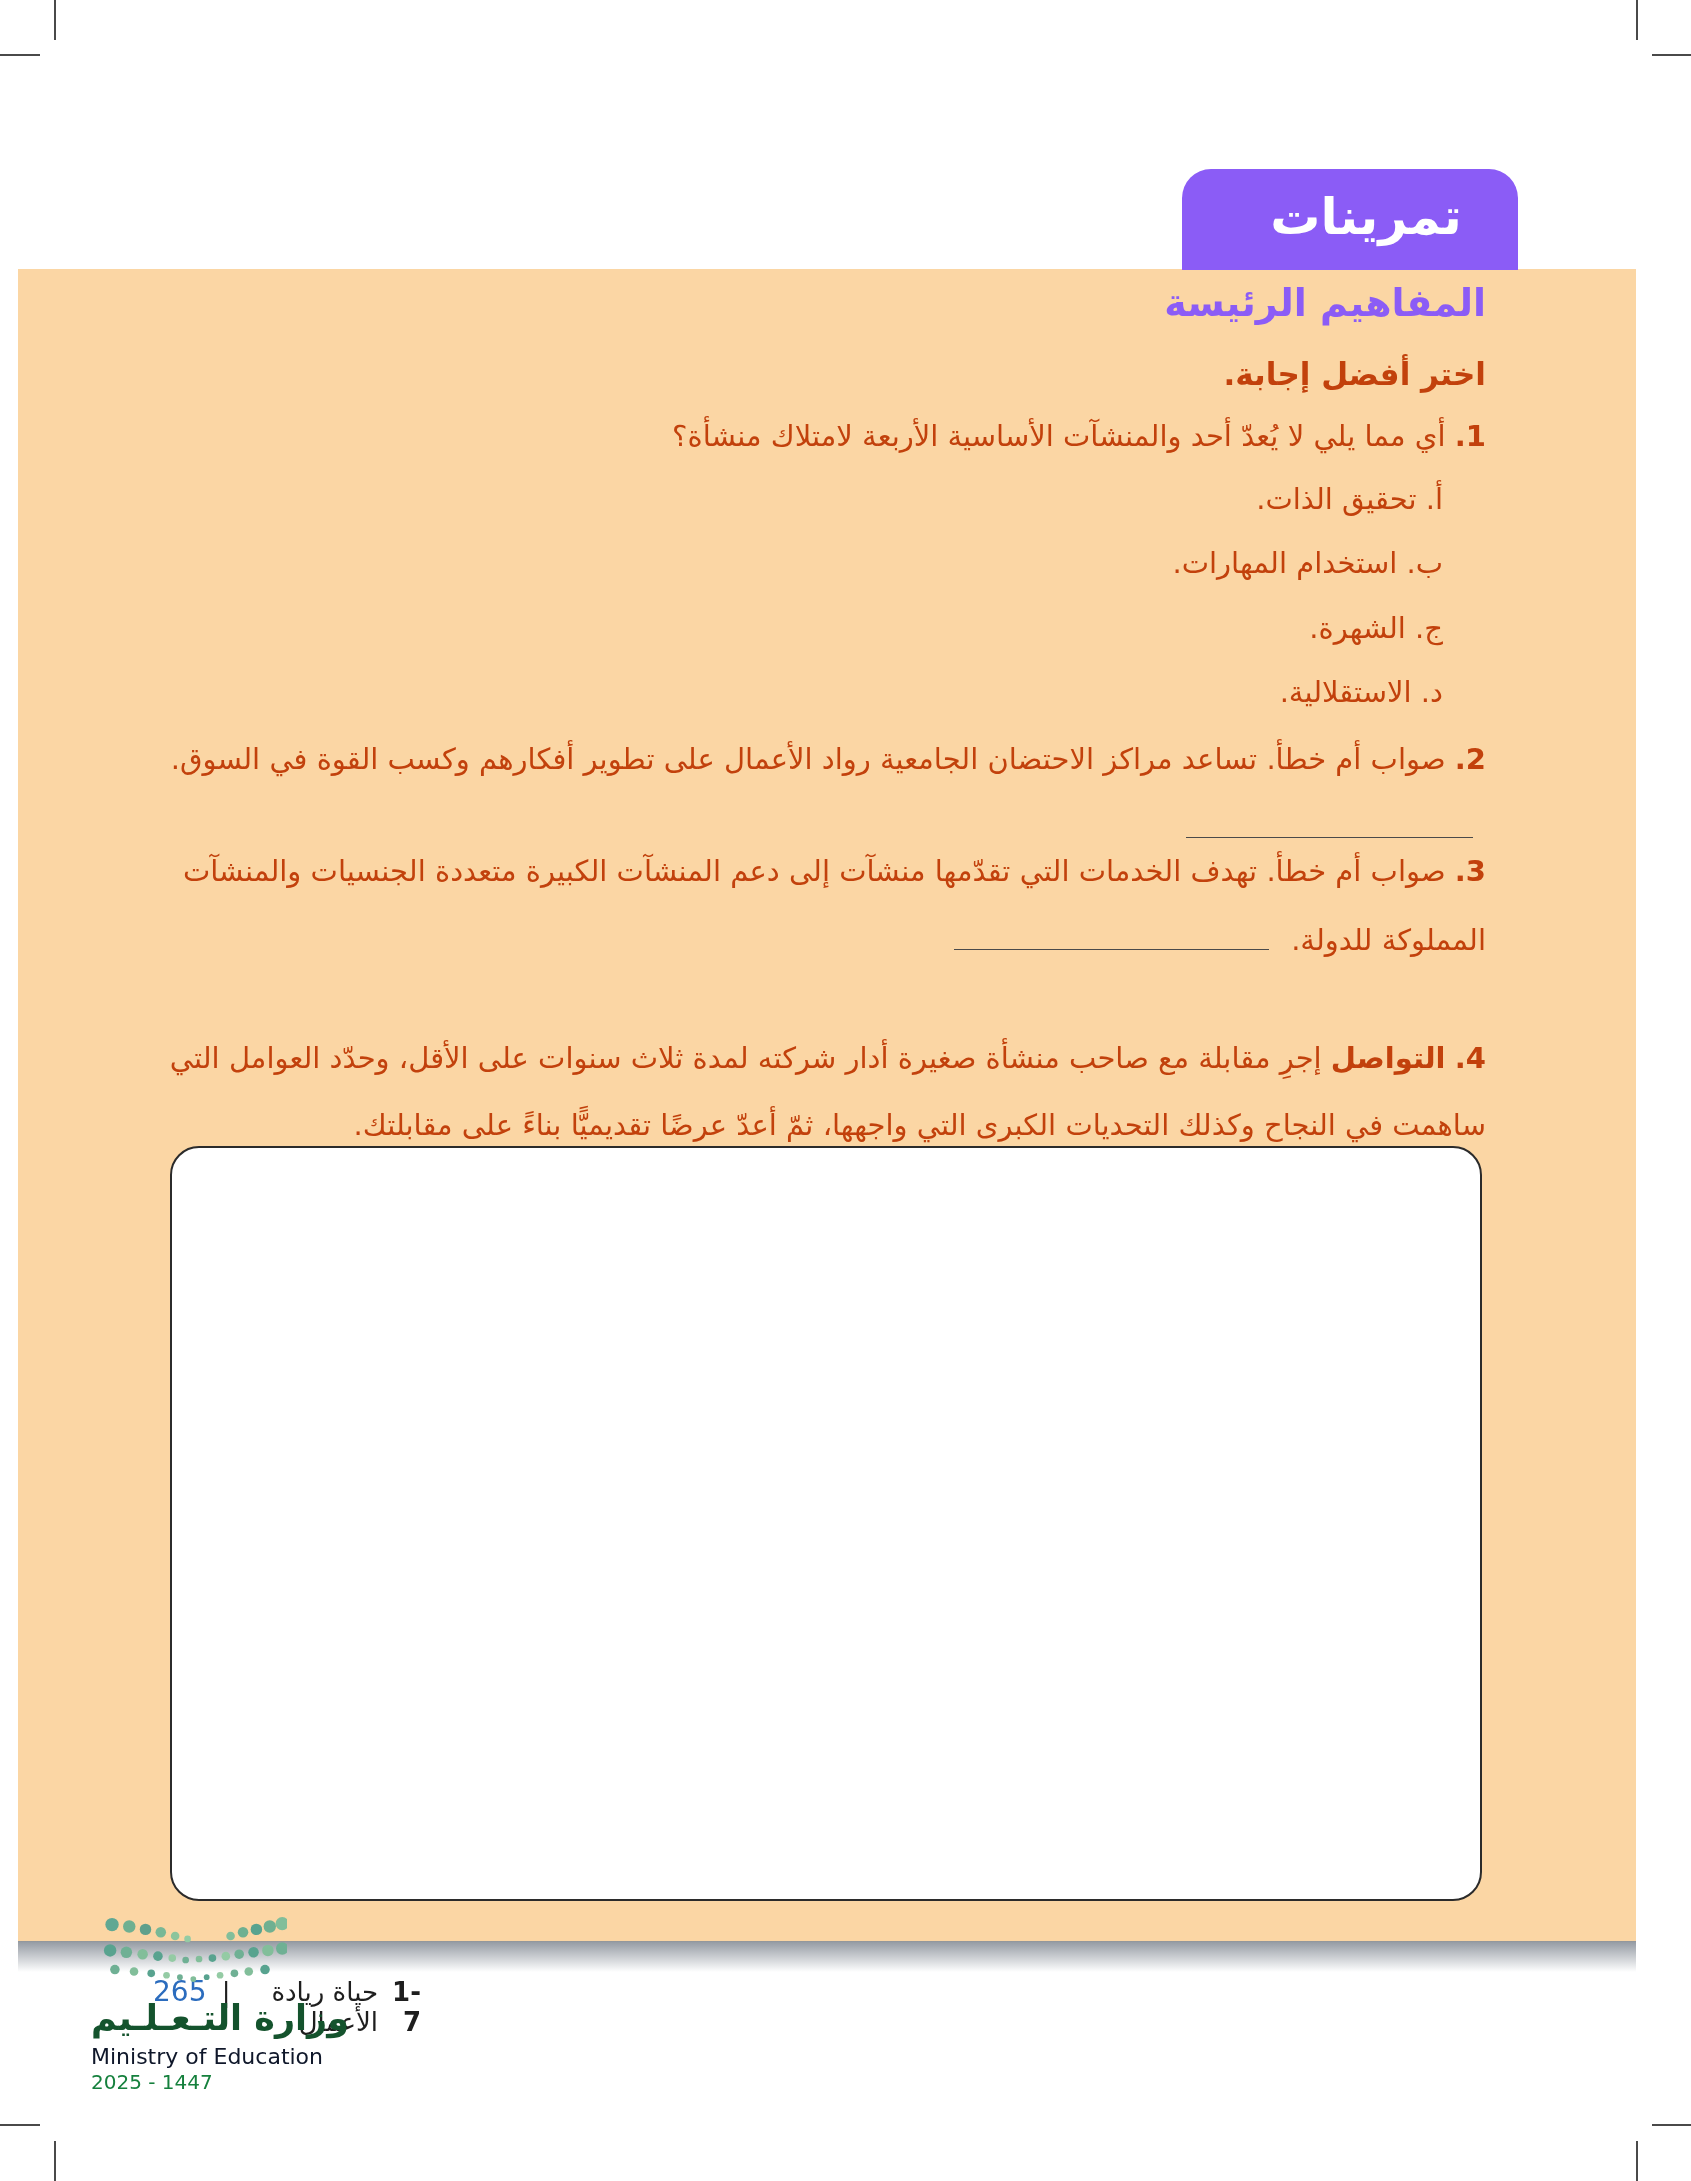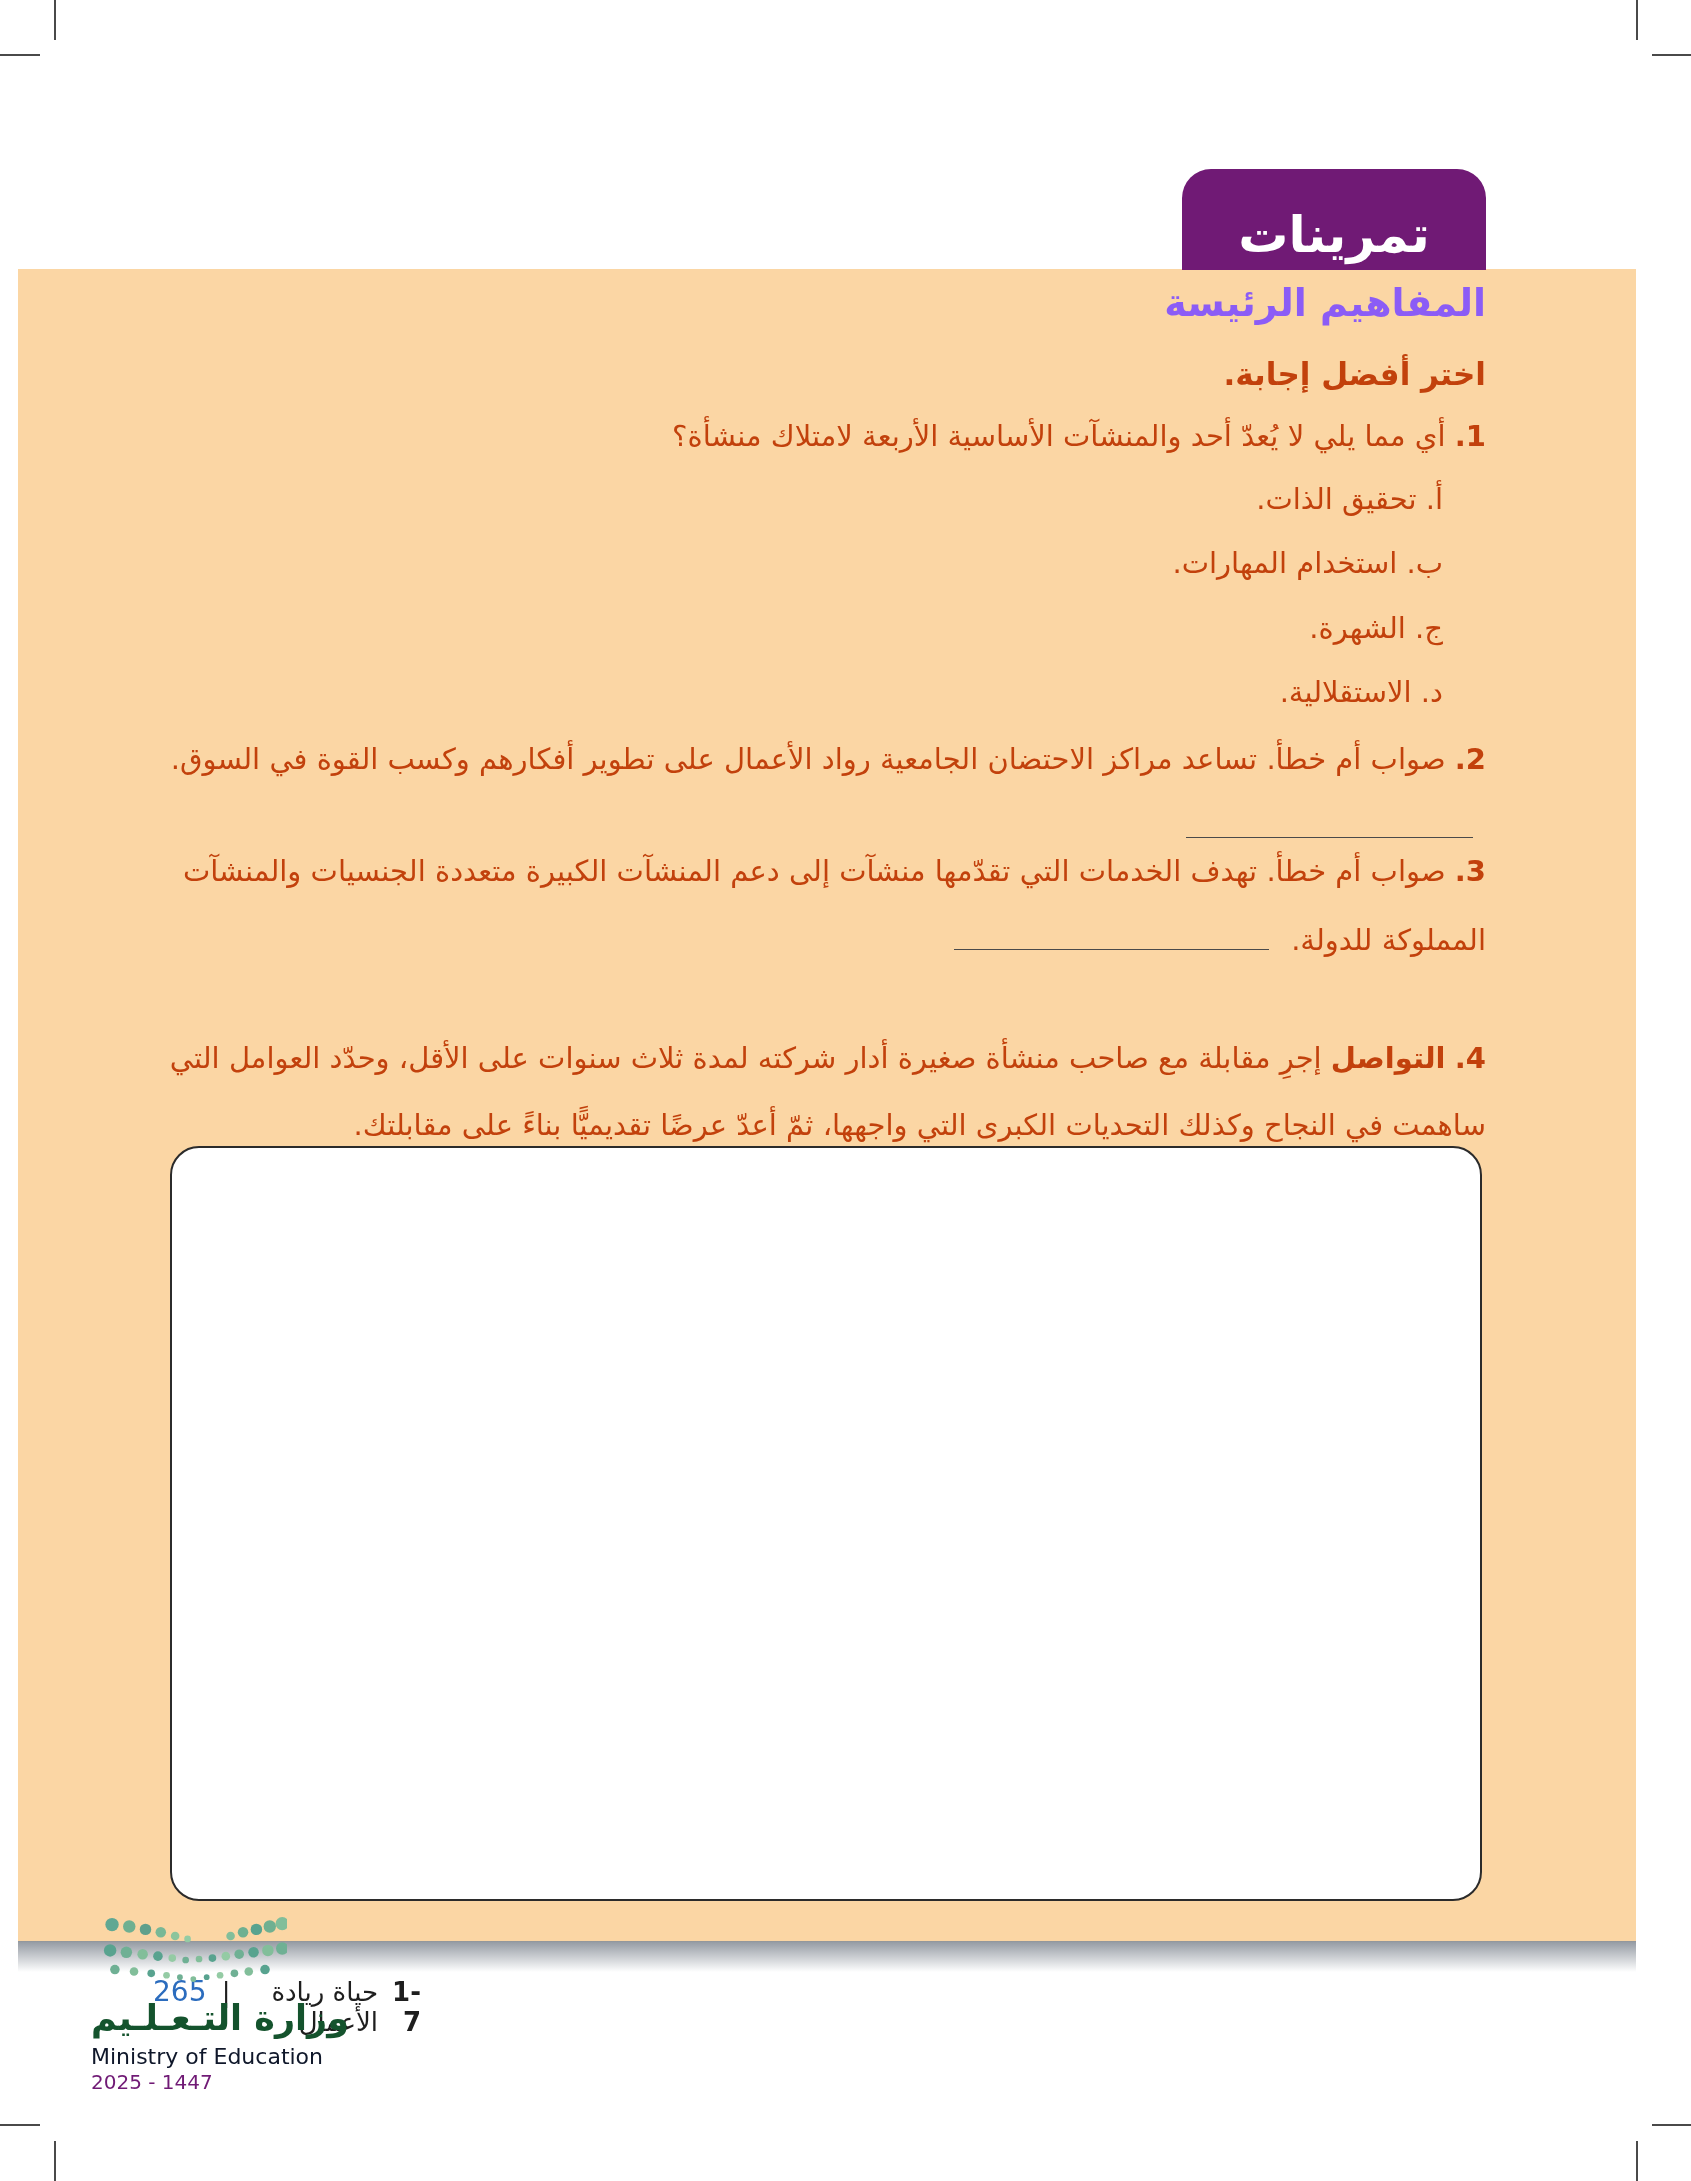--- a/index.html
+++ b/index.html
@@ -4,22 +4,22 @@
 <style>
   html,body{margin:0;padding:0;}
   body{background:#ffffff;font-family:"DejaVu Sans",sans-serif;}
   .page{position:relative;width:1692px;height:2181px;background:#ffffff;overflow:hidden;}
 
   
   .crop{position:absolute;background:#4a4a4a;}
 
   
   .tab{position:absolute;left:1182px;top:169px;width:304px;height:101px;
-       background:#701a75;border-radius:29px 29px 0 0;
-       display:flex;align-items:flex-end;justify-content:center;}
+       background:#8b5cf6;border-radius:29px 29px 0 0;
+       display:flex;align-items:center;justify-content:center;padding-left:32px;}
   .tab-label{color:#ffffff;font-weight:bold;font-size:50px;padding-bottom:5.7px;}
 
   
   .panel{position:absolute;left:18px;top:269px;width:1618px;height:1673px;background:#FBD6A4;}
   .panel-shadow{position:absolute;left:18px;top:1941px;width:1618px;height:31px;
        background:linear-gradient(to bottom, rgba(140,147,156,0.95), rgba(255,255,255,0));}
 
   
   .rtl{direction:rtl;unicode-bidi:embed;text-align:right;color:#c2410c;}
   .h-blue{position:absolute;right:206px;font-size:38px;font-weight:bold;color:#8b5cf6;}
@@ -39,21 +39,21 @@
 
   
   .footer-line{position:absolute;left:153px;top:1975px;width:268px;direction:rtl;
        display:flex;align-items:baseline;justify-content:flex-start;gap:9.6px;font-size:26px;color:#1e1e1e;}
   .chapter-code{font-weight:bold;}
   .page-number{color:#2B6CBE;font-size:28px;margin-right:5.7px;}
   .moe-logo{position:absolute;left:91px;top:1912px;width:196px;height:73px;}
   .moe-ar{position:absolute;left:91px;top:1998px;width:268px;color:#14532d;
        font-size:35px;font-weight:bold;direction:rtl;text-align:left;letter-spacing:1px;}
   .moe-en{position:absolute;left:91px;top:2044px;color:#0f172a;font-size:22px;}
-  .moe-years{position:absolute;left:91px;top:2070px;color:#701a75;font-size:20px;}
+  .moe-years{position:absolute;left:91px;top:2070px;color:#15803d;font-size:20px;}
 </style>
 </head>
 <body>
 
 <div class="page">
 
   <div class="crop" style="left:54px;top:0;width:1.9px;height:40px;"></div>
   <div class="crop" style="left:0;top:54px;width:40px;height:1.9px;"></div>
   <div class="crop" style="left:1636px;top:0;width:1.9px;height:40px;"></div>
   <div class="crop" style="left:1652px;top:54px;width:40px;height:1.9px;"></div>

